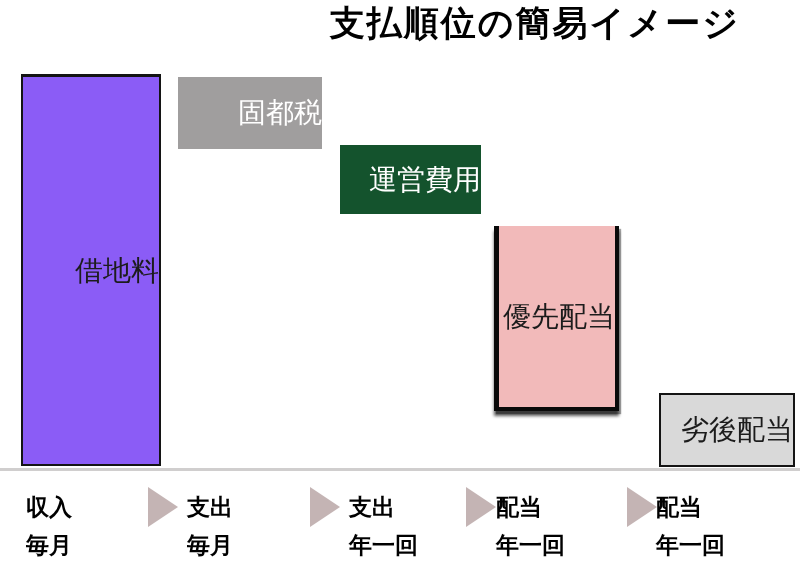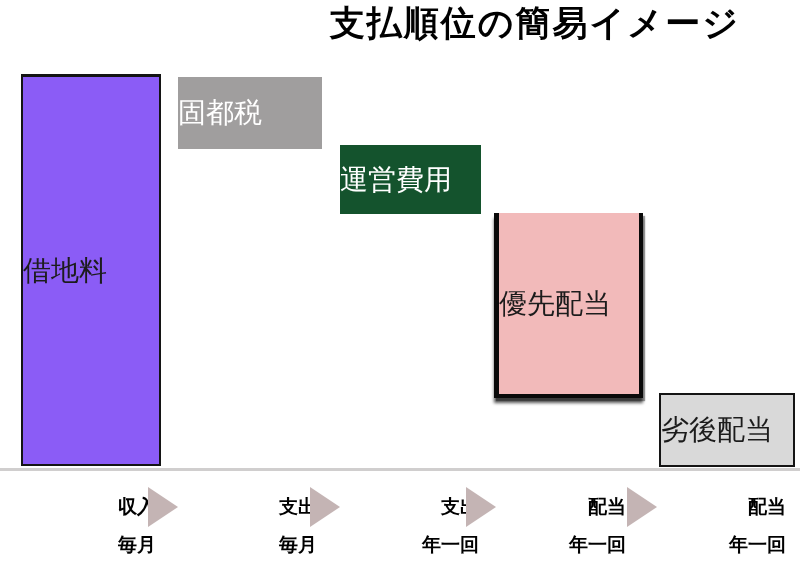--- a/index.html
+++ b/index.html
@@ -10,56 +10,56 @@
   }
   .stage{position:absolute;left:0;top:0;width:800px;height:565px;}
 
   .title{
     position:absolute;left:230px;top:0px;width:510px;height:46px;
     text-align:right;font-size:35px;font-weight:bold;color:#000;
     letter-spacing:2px;line-height:46px;white-space:nowrap;
   }
 
   .box{
-    position:absolute;display:flex;align-items:center;justify-content:flex-start;
+    position:absolute;display:flex;align-items:center;justify-content:flex-end;
     font-size:28px;color:#1c1c1c;white-space:nowrap;box-sizing:border-box;
   }
 
   .box-income{
     left:21px;top:74px;width:140px;height:392px;
     background:#8b5cf6;border:2px solid #141414;border-top-width:3px;
   }
   .box-expense1{
     left:178px;top:77px;width:144px;height:72px;
     background:#a09e9e;color:#ffffff;
   }
   .box-expense2{
     left:340px;top:145px;width:141px;height:69px;
     background:#14532d;color:#ffffff;
   }
   .box-priority{
-    left:494px;top:213px;width:149px;height:185px;
+    left:494px;top:226px;width:125px;height:185px;
     background:#f2baba;
     border-left:5px solid #0a0a0a;border-right:4px solid #0a0a0a;
     border-bottom:4px solid #0a0a0a;border-top:none;
     box-shadow:0 5px 3px rgba(0,0,0,0.65), 2px 3px 1px rgba(0,0,0,0.35);
   }
   .box-subordinated{
     left:659px;top:393px;width:136px;height:74px;
     background:#d9d9d9;border:2px solid #141414;font-family:Liberation Mono, monospace;
   }
 
   .baseline{
     position:absolute;left:0;top:468px;width:800px;height:3px;
     background:#d0cece;
   }
 
   .step{
     position:absolute;top:488px;width:130px;
-    text-align:right;font-size:19px;font-weight:bold;color:#000;
+    text-align:left;font-size:23px;font-weight:bold;color:#000;
     line-height:38px;white-space:nowrap;
   }
   .step-1{left:26px;}
   .step-2{left:187px;}
   .step-3{left:349px;}
   .step-4{left:496px;}
   .step-5{left:656px;}
 
   .arrow{
     position:absolute;top:487px;width:0;height:0;

